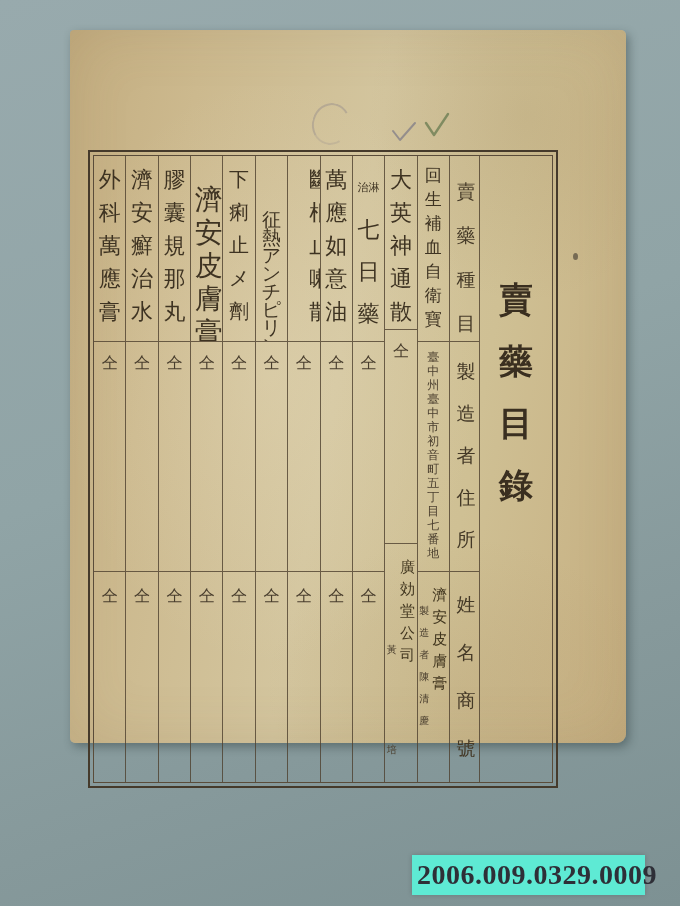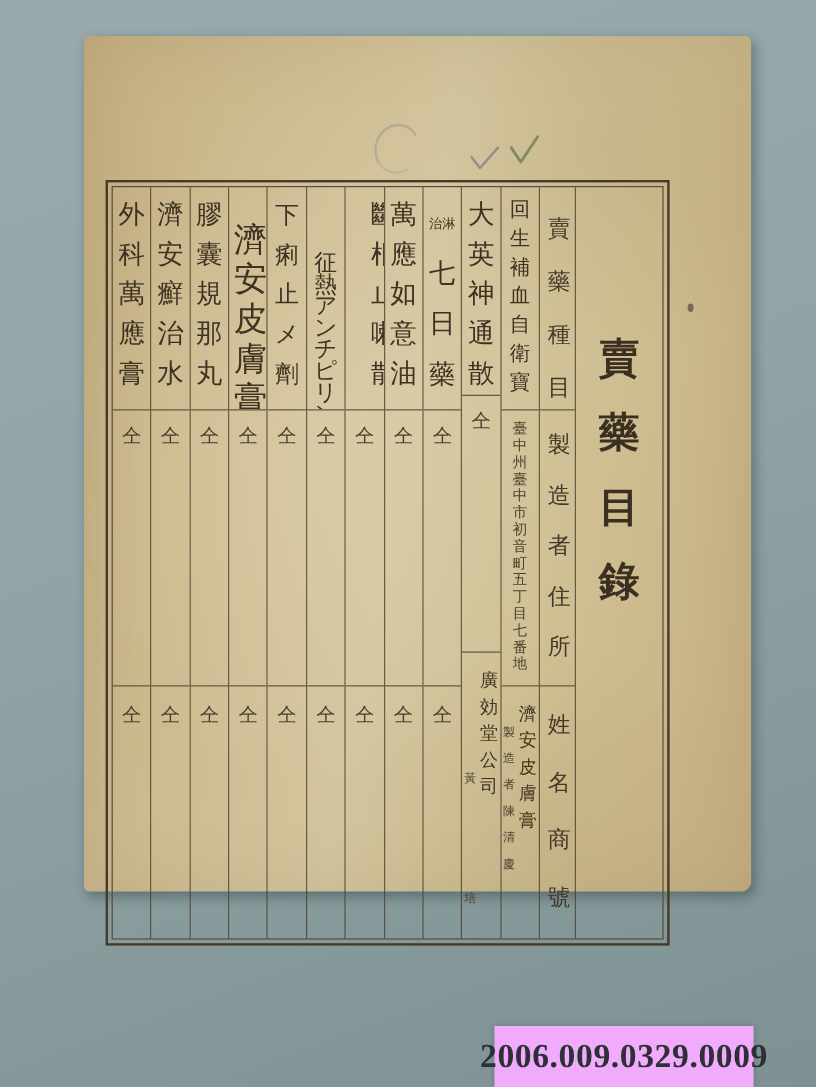--- a/index.html
+++ b/index.html
@@ -58,23 +58,24 @@
   .maker-small{width:12px;font-size:10px;line-height:22px;padding-top:16px;color:#4c4030;}
   .maker-small.spread{line-height:100px;padding-top:44px;}
   .maker-main{width:17px;font-size:15px;line-height:22px;color:#41361f;}
   .vheader{width:16px;font-size:19px;color:#443927;}
   .vh1{line-height:44px;padding-top:6px;}
   .vh2{line-height:42px;padding-top:8px;}
   .vh3{line-height:48px;padding-top:8px;}
   .vtitle{width:38px;font-size:34px;line-height:62px;margin:112px auto 0;font-weight:700;color:#3a2f20;}
   
   .catalog-label{
-    position:absolute;left:412px;top:855px;width:216px;height:51px;
-    background:#f0abfc;display:flex;align-items:center;justify-content:center;
+    position:absolute;left:412px;top:855px;width:216px;height:40px;
+    background:#5eead4;display:flex;align-items:center;justify-content:center;
     box-shadow:0 0 5px rgba(0,0,0,.18);
+    padding-left:17px;
   }
   .catalog-label span{
     font-family:"Liberation Serif","DejaVu Serif",serif;font-weight:700;
     font-size:28px;color:#2e2f37;letter-spacing:.5px;
   }
 </style>
 </head>
 <body>
 
 <div class="scene">

